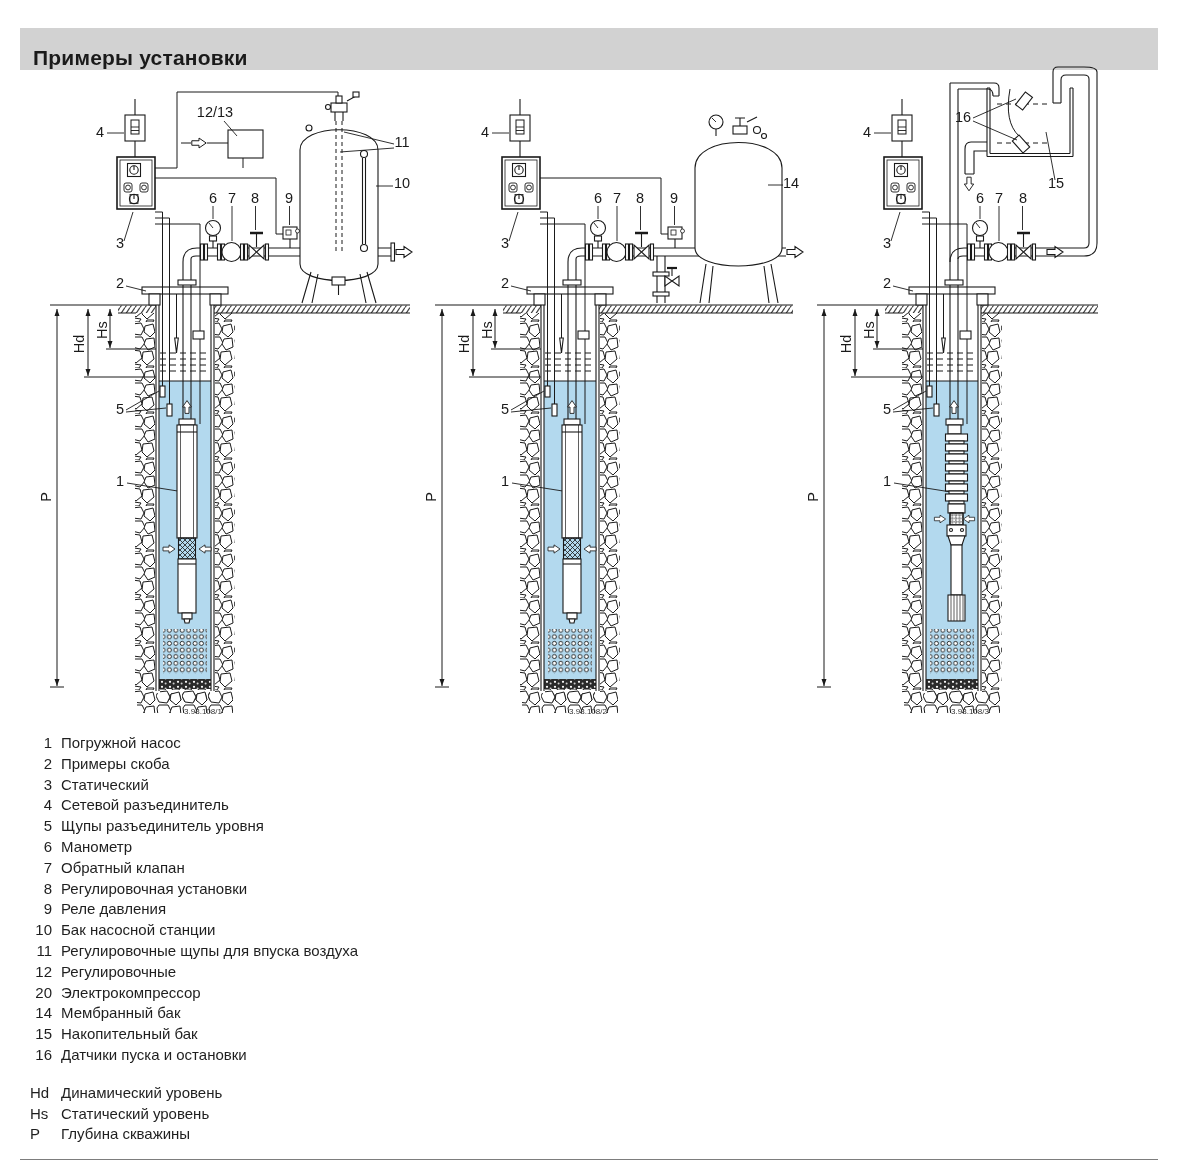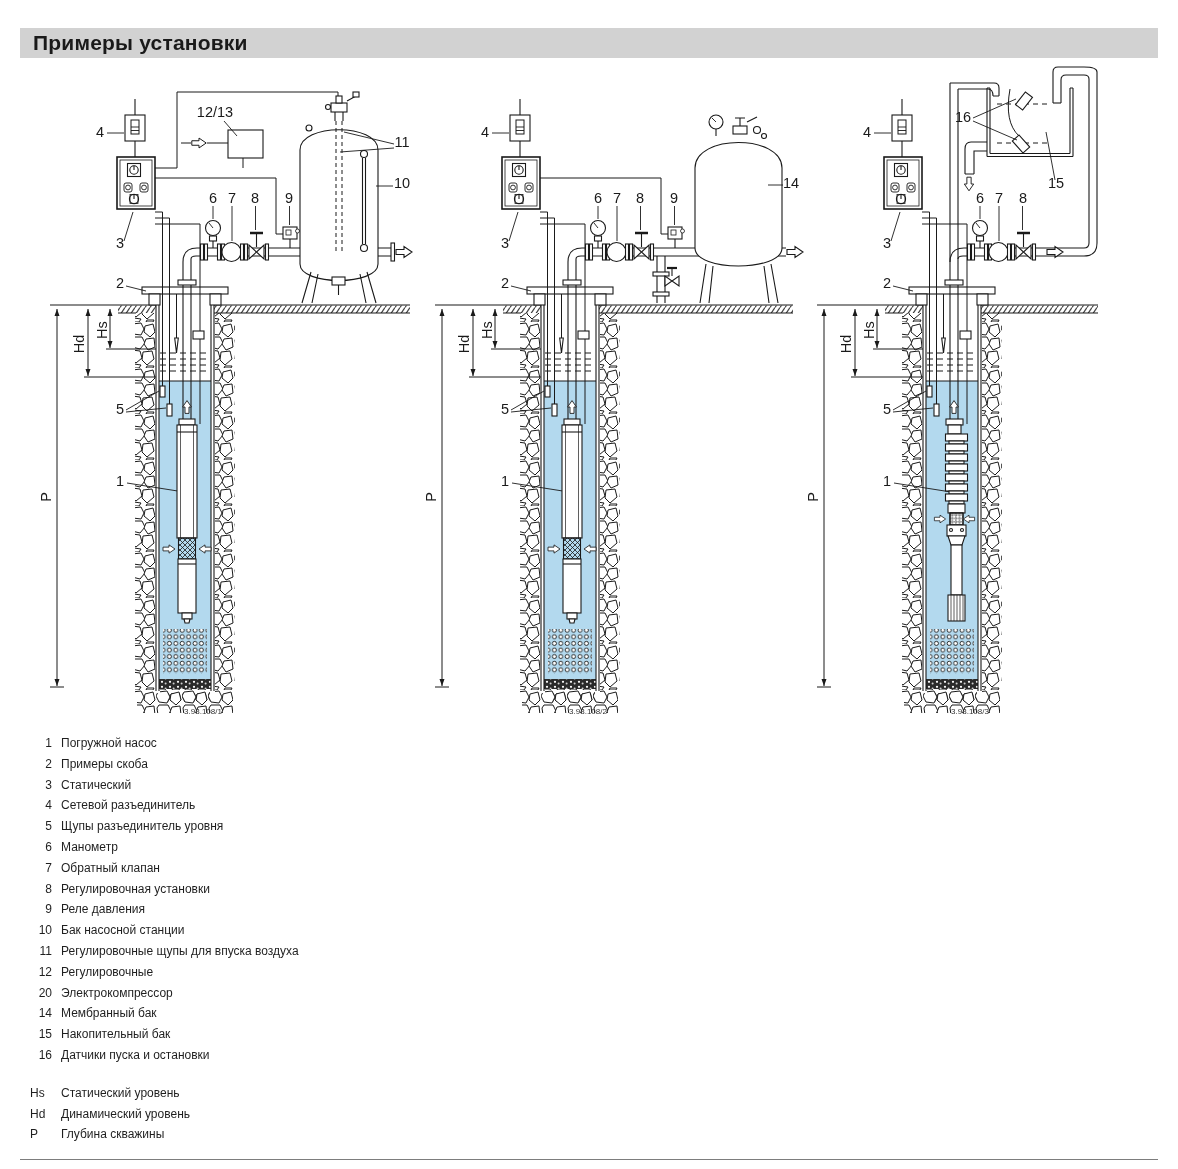--- a/index.html
+++ b/index.html
@@ -1,23 +1,23 @@
 <!DOCTYPE html>
 <html><head>
 <meta charset="utf-8">
 <style>
   html,body{margin:0;padding:0;background:#fff;}
   body{width:1178px;height:1169px;position:relative;font-family:"Liberation Sans",sans-serif;color:#1a1a1a;}
-  .hdr{position:absolute;left:20px;top:28px;width:1138px;height:30px;display:flex;align-items:center;}
+  .hdr{position:absolute;left:20px;top:28px;width:1138px;height:42px;display:flex;align-items:flex-end;}
   .hdr .ttl{font-size:21px;font-weight:bold;color:#1a1a1a;padding-left:13px;letter-spacing:.2px;}
   svg.diag{position:absolute;left:0;top:0;}
   svg text{font-family:"Liberation Sans",sans-serif;fill:#1a1a1a;stroke:none;}
   .lab{font-size:14.5px;}
   .cap{font-size:8px;fill:#333;}
-  .legend{position:absolute;left:30px;top:733px;font-size:12px;color:#1f1f1f;}
+  .legend{position:absolute;left:30px;top:733px;font-size:15px;color:#1f1f1f;}
   .row{line-height:20.8px;white-space:nowrap;}
   .n{display:inline-block;width:22px;text-align:right;}
   .t{margin-left:9px;}
   .levels{margin-top:17px;}
   .levels .n{text-align:left;}
   .rule{position:absolute;left:20px;top:1159px;width:1138px;height:1px;background:#7d7d7d;}
 </style>
 </head>
 <body>
 
@@ -406,19 +406,19 @@
   <div class="row"><span class="n">8</span><span class="t">Регулировочная установки</span></div>
   <div class="row"><span class="n">9</span><span class="t">Реле давления</span></div>
   <div class="row"><span class="n">10</span><span class="t">Бак насосной станции</span></div>
   <div class="row"><span class="n">11</span><span class="t">Регулировочные щупы для впуска воздуха</span></div>
   <div class="row"><span class="n">12</span><span class="t">Регулировочные</span></div>
   <div class="row"><span class="n">20</span><span class="t">Электрокомпрессор</span></div>
   <div class="row"><span class="n">14</span><span class="t">Мембранный бак</span></div>
   <div class="row"><span class="n">15</span><span class="t">Накопительный бак</span></div>
   <div class="row"><span class="n">16</span><span class="t">Датчики пуска и остановки</span></div>
   <div class="levels">
+    <div class="row"><span class="n">Hd</span><span class="t">Динамический уровень</span></div>
     <div class="row"><span class="n">Hs</span><span class="t">Статический уровень</span></div>
-    <div class="row"><span class="n">Hd</span><span class="t">Динамический уровень</span></div>
     <div class="row"><span class="n">P</span><span class="t">Глубина скважины</span></div>
   </div>
 </div>
 
 <div class="rule"></div>
 
 </body></html>

